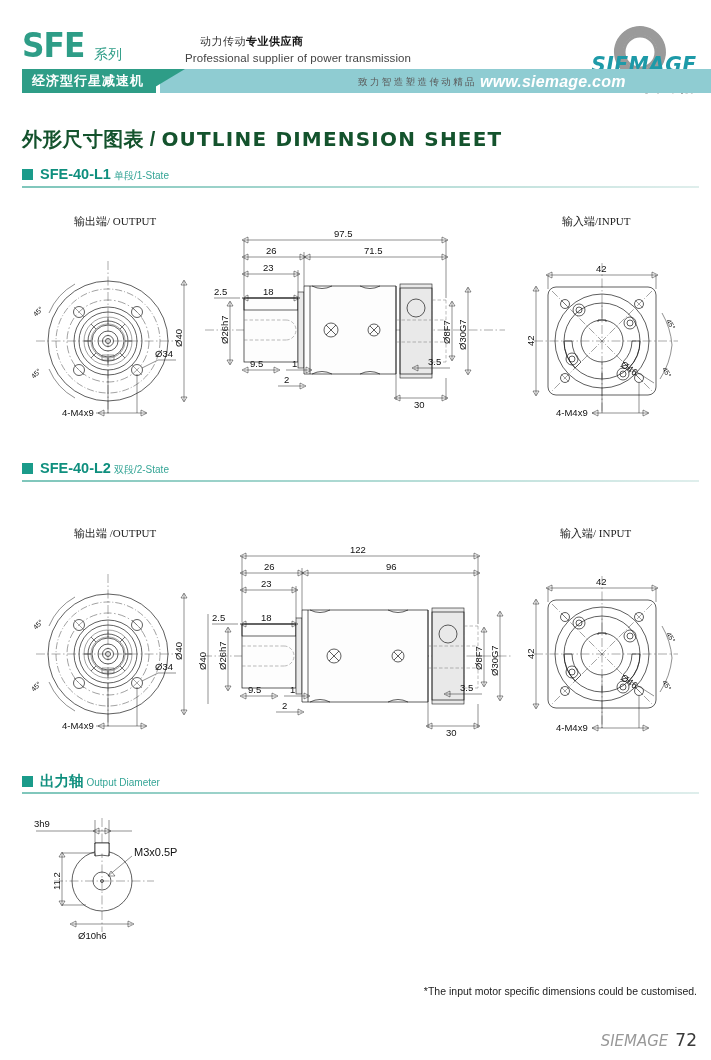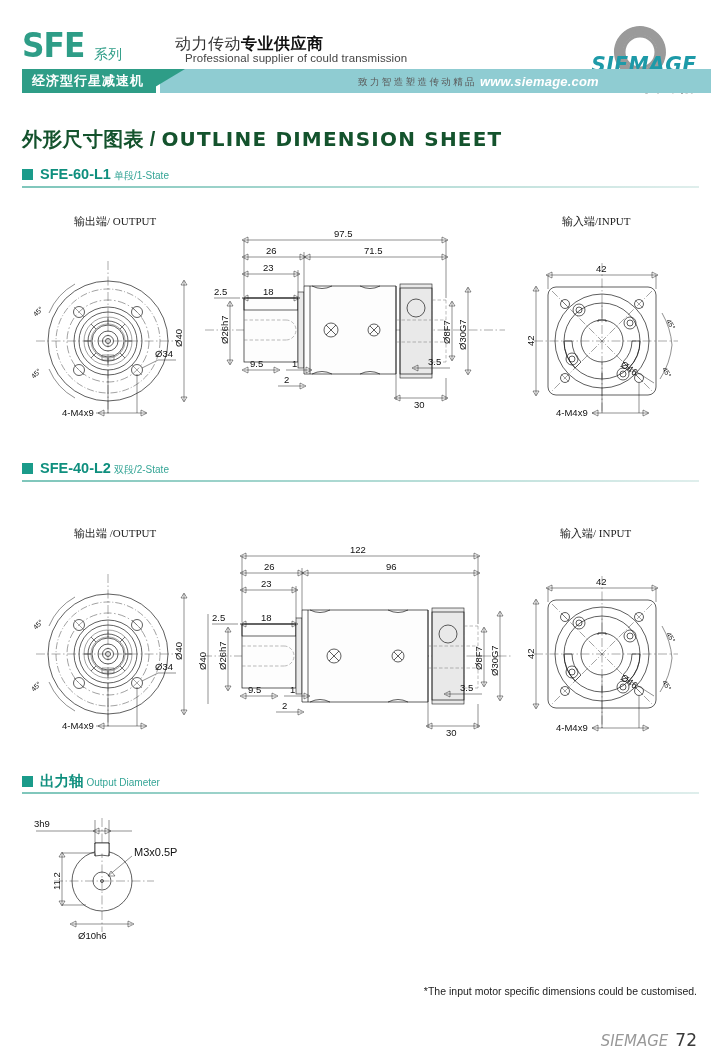--- a/index.html
+++ b/index.html
@@ -34,35 +34,35 @@
   .hdr-bar-slant {
     position:absolute; left:145px; top:69px; width:40px; height:24px;
     background:#2e9d87; z-index:2;
     clip-path: polygon(0 0, 100% 0, 0 100%);
   }
   .hdr-bar-light {
     position:absolute; left:160px; top:69px; right:0; height:24px;
     background:#8fccd2; z-index:1;
   }
   .hdr-slogan-cn {
-    position:absolute; left:175px; top:34px;
-    font-size:16px; color:#333; letter-spacing:0.5px;
+    position:absolute; left:200px; top:34px;
+    font-size:11px; color:#333; letter-spacing:0.5px;
   }
   .hdr-slogan-cn b { color:#111; }
   .hdr-slogan-en {
     position:absolute; left:185px; top:52px;
     font-size:11.5px; color:#444; letter-spacing:0.1px;
   }
   .hdr-bar-cn {
     position:absolute; left:358px; top:69px; height:24px; line-height:25px;
     font-size:9.5px; color:#5a5a5a; letter-spacing:2.4px; z-index:4;
   }
   .hdr-bar-url {
     position:absolute; left:480px; top:69px; height:19px; line-height:25px;
-    font-size:13px; color:#ffffff; font-style:italic; font-weight:bold;
+    font-size:16px; color:#ffffff; font-style:italic; font-weight:bold;
     letter-spacing:0.2px; z-index:4;
   }
   .hdr-brand { position:absolute; right:8px; top:24px; width:150px; height:70px; }
   .hdr-brand .gear { position:absolute; right:30px; top:0; }
   .hdr-brand .siemage {
     position:absolute; right:6px; top:28px;
     font-size:22px; font-weight:bold; font-style:italic;
     color:#1d9aa8; letter-spacing:0.5px;
     font-family:"DejaVu Sans", sans-serif;
     transform: scaleX(0.92); transform-origin: right center;
@@ -129,21 +129,21 @@
   <div class="header">
     <div class="hdr-logo">
       <span class="sfe">SFE</span><span class="xilie">系列</span>
     </div>
 
     <div class="hdr-bar-light"></div>
     <div class="hdr-bar-slant"></div>
     <div class="hdr-tagbar">经济型行星减速机</div>
 
     <div class="hdr-slogan-cn"><span>动力传动</span><b>专业供应商</b></div>
-    <div class="hdr-slogan-en">Professional supplier of could transmission</div>
+    <div class="hdr-slogan-en">Professional supplier of power transmission</div>
 
     <div class="hdr-bar-cn">致力智造塑造传动精品</div>
     <div class="hdr-bar-url">www.siemage.com</div>
 
     <div class="hdr-brand">
       <span class="gear">
         <svg width="66" height="60" viewBox="0 0 66 60">
           <g fill="#9a9a9a">
             <path d="M33 2 a26 26 0 1 1 -0.1 0 z M33 11 a17 17 0 1 0 0.1 0 z" fill="#9a9a9a"></path>
           </g>
@@ -155,21 +155,21 @@
         </svg>
       </span>
       <span class="siemage">SIEMAGE</span>
       <span class="cnbrand">西马格</span>
     </div>
   </div>
 
   <div class="page-title"><span>外形尺寸图表 / </span><span class="en">OUTLINE DIMENSION SHEET</span></div>
 
   <div class="sec-head" style="top:166px;">
-    <span class="sq"></span><span class="code">SFE-60-L1</span><span class="sub">单段/1-State</span>
+    <span class="sq"></span><span class="code">SFE-40-L1</span><span class="sub">单段/1-State</span>
   </div>
   <div class="sec-rule" style="top:186px;"></div>
 
   <div class="vlabel" style="left:74px; top:214px;">输出端/ OUTPUT</div>
   <div class="vlabel" style="left:562px; top:214px;">输入端/INPUT</div>
 
   <div class="dwg" style="left:18px; top:255px;">
     <svg width="180" height="170" viewBox="0 0 180 170">
 
       <line class="ctr" x1="90" y1="6" x2="90" y2="160"></line>

